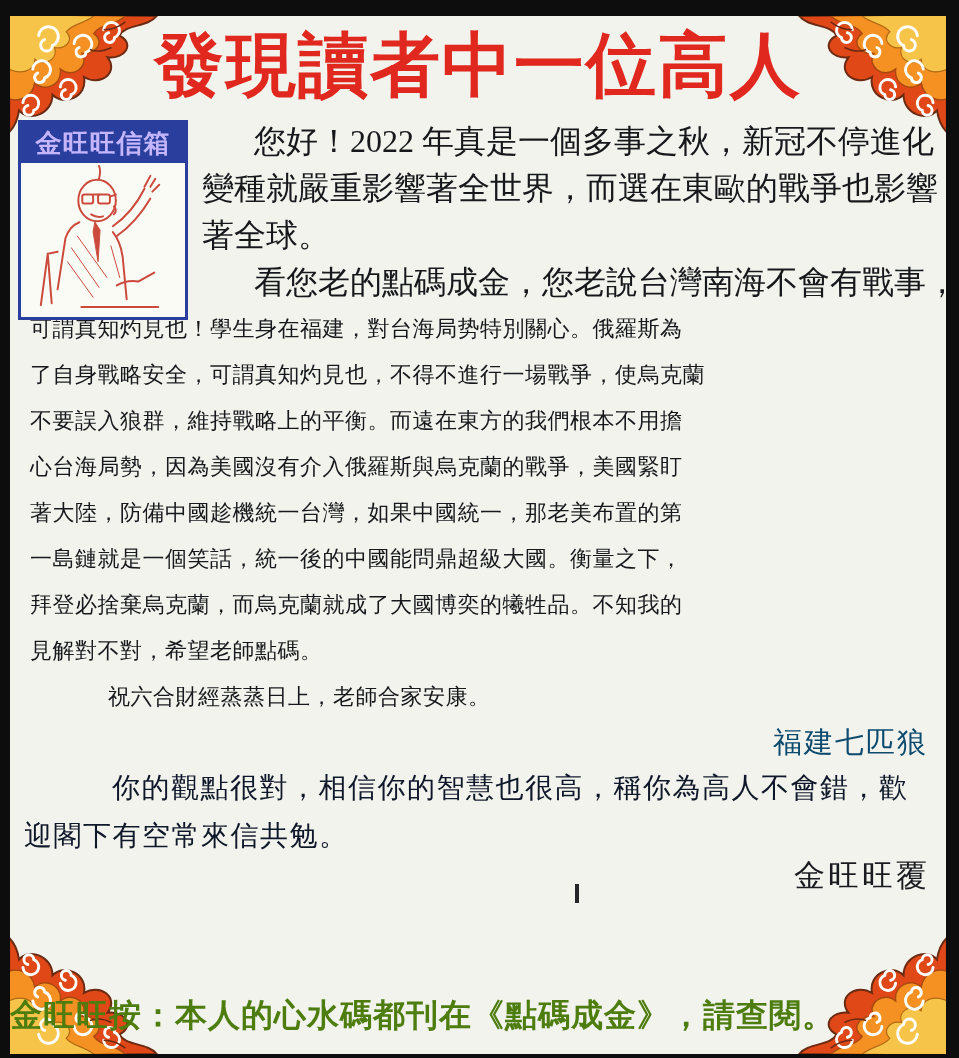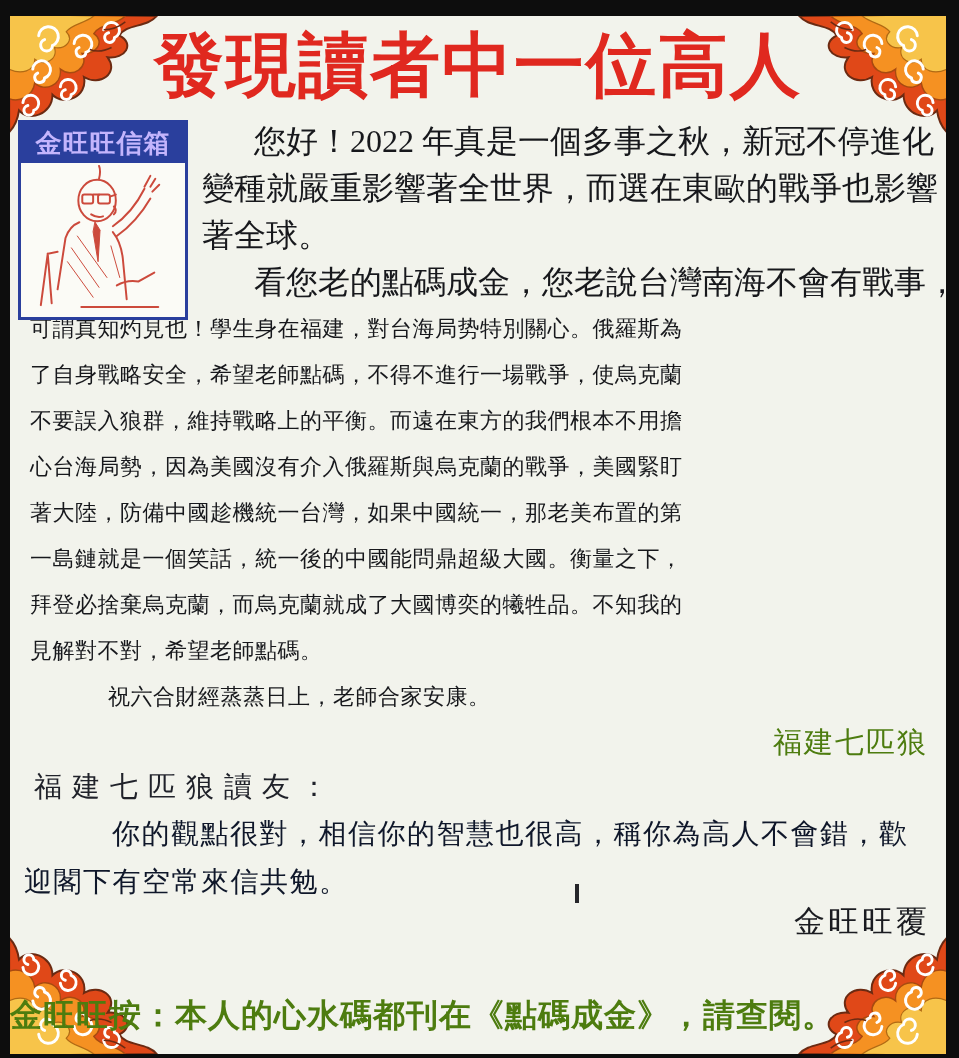--- a/index.html
+++ b/index.html
@@ -37,21 +37,21 @@
   .mailbox-art { width:164px; height:150px; display:block; margin:2px auto 0; }
   
   .beside { margin-left:192px; padding-right:14px; }
   .beside .line { font-size:32px; line-height:47px; white-space:nowrap; color:#17181c; }
   .beside .indent { text-indent:52px; }
   .fullw { padding:0 18px 0 20px; }
   .fullw .line { font-size:22px; line-height:46px; letter-spacing:0.5px; white-space:nowrap; color:#17181c; }
   .closing { text-indent:78px; }
   .sig-reader {
     text-align:right; padding-right:18px; font-size:29px; line-height:44px;
-    letter-spacing:2px; color:#4d7c0f;
+    letter-spacing:2px; color:#0c4a6e;
   }
   
   .reply-sal {
     padding-left:24px; font-size:28px; line-height:46px; letter-spacing:10px;
     color:#20222a; white-space:nowrap;
   }
   .reply-line { padding:0 14px; font-size:28px; line-height:48px; letter-spacing:1.5px; color:#0f172a; white-space:nowrap; }
   .reply-indent { text-indent:88px; }
   .sig-master {
     text-align:right; padding-right:16px; font-size:31px; line-height:40px;
@@ -131,33 +131,32 @@
 
     <div class="beside">
       <div class="line indent">您好！2022 年真是一個多事之秋，新冠不停進化</div>
       <div class="line">變種就嚴重影響著全世界，而選在東歐的戰爭也影響</div>
       <div class="line">著全球。</div>
       <div class="line indent">看您老的點碼成金，您老說台灣南海不會有戰事，</div>
     </div>
 
     <div class="fullw">
       <div class="line">可謂真知灼見也！學生身在福建，對台海局势特別關心。俄羅斯為</div>
-      <div class="line">了自身戰略安全，希望老師點碼，不得不進行一場戰爭，使烏克蘭</div>
+      <div class="line">了自身戰略安全，可謂真知灼見也，不得不進行一場戰爭，使烏克蘭</div>
       <div class="line">不要誤入狼群，維持戰略上的平衡。而遠在東方的我們根本不用擔</div>
       <div class="line">心台海局勢，因為美國沒有介入俄羅斯與烏克蘭的戰爭，美國緊盯</div>
       <div class="line">著大陸，防備中國趁機統一台灣，如果中國統一，那老美布置的第</div>
       <div class="line">一島鏈就是一個笑話，統一後的中國能問鼎超級大國。衡量之下，</div>
       <div class="line">拜登必捨棄烏克蘭，而烏克蘭就成了大國博奕的犧牲品。不知我的</div>
       <div class="line">見解對不對，希望老師點碼。</div>
       <div class="line closing">祝六合財經蒸蒸日上，老師合家安康。</div>
     </div>
 
     <div class="sig-reader">福建七匹狼</div>
 
-    <div class="reply-sal">福建七匹狼讀友：</div>
     <div class="reply-line reply-indent">你的觀點很對，相信你的智慧也很高，稱你為高人不會錯，歡</div>
     <div class="reply-line">迎閣下有空常來信共勉。</div>
     <div class="sig-master">金旺旺覆</div>
 
     <div class="footer-note">金旺旺按：本人的心水碼都刊在《點碼成金》，請查閱。</div>
 
     <div class="stray-mark"></div>
   </div>
 </div>
 

